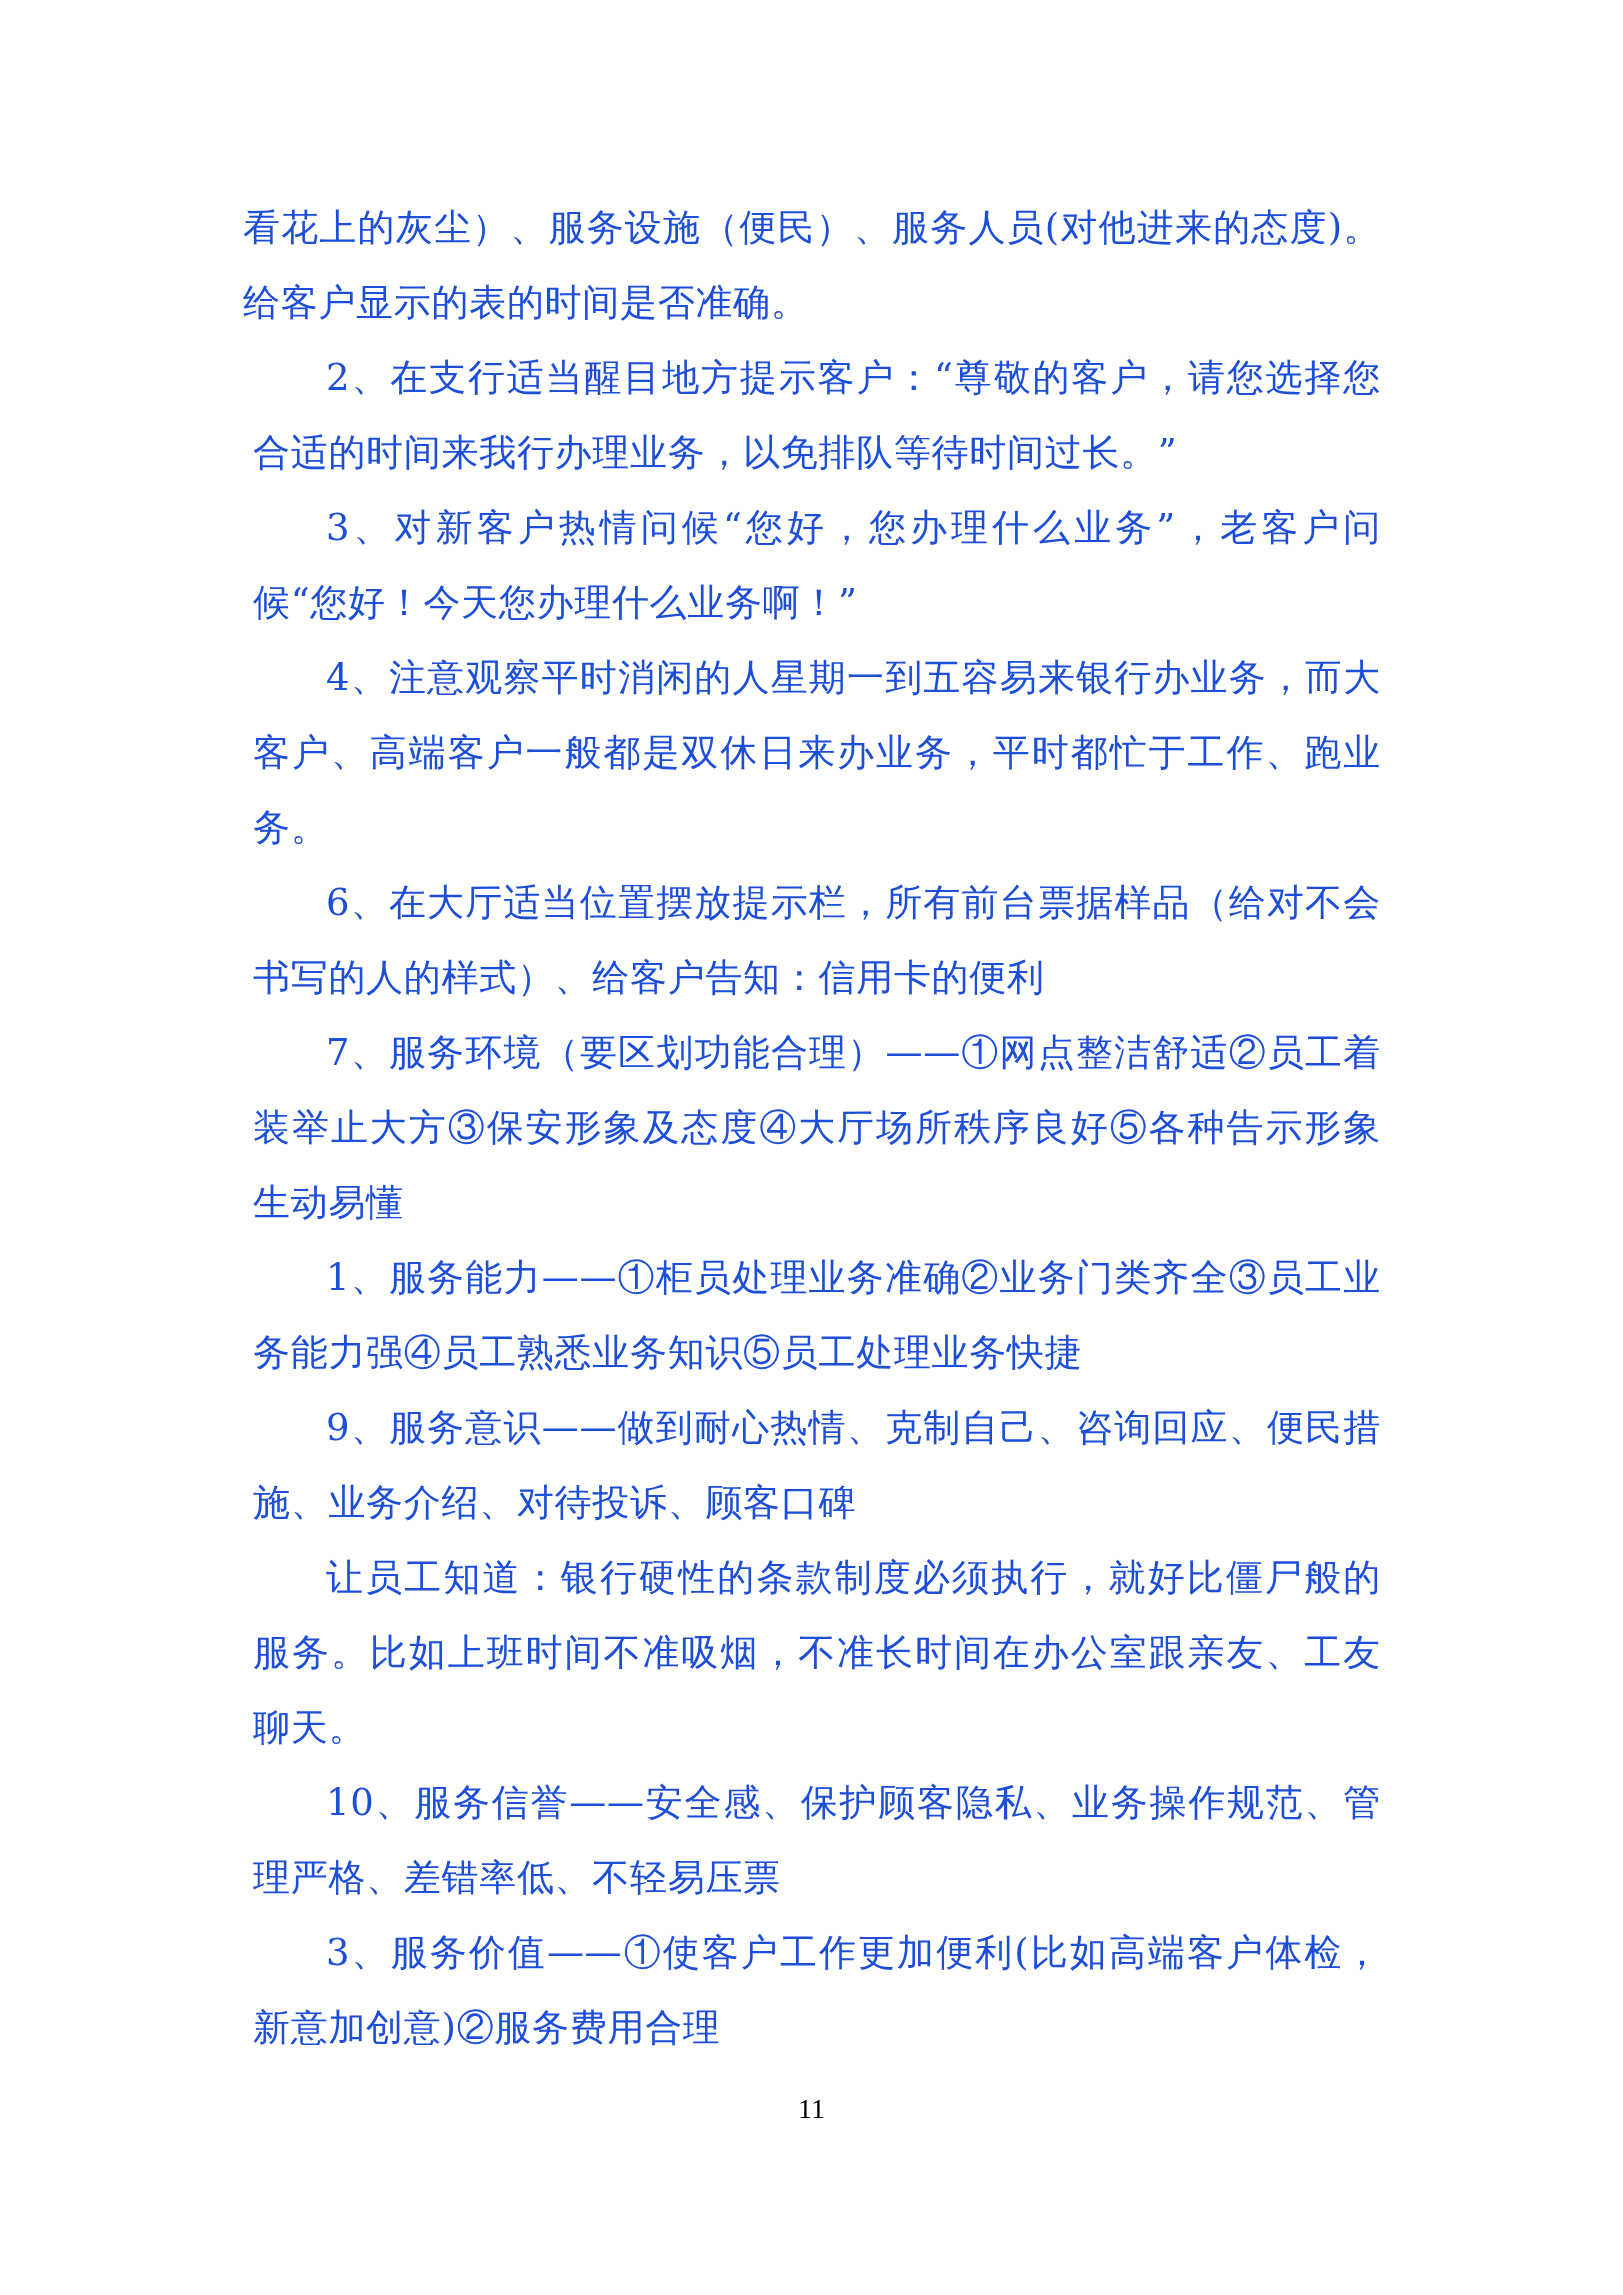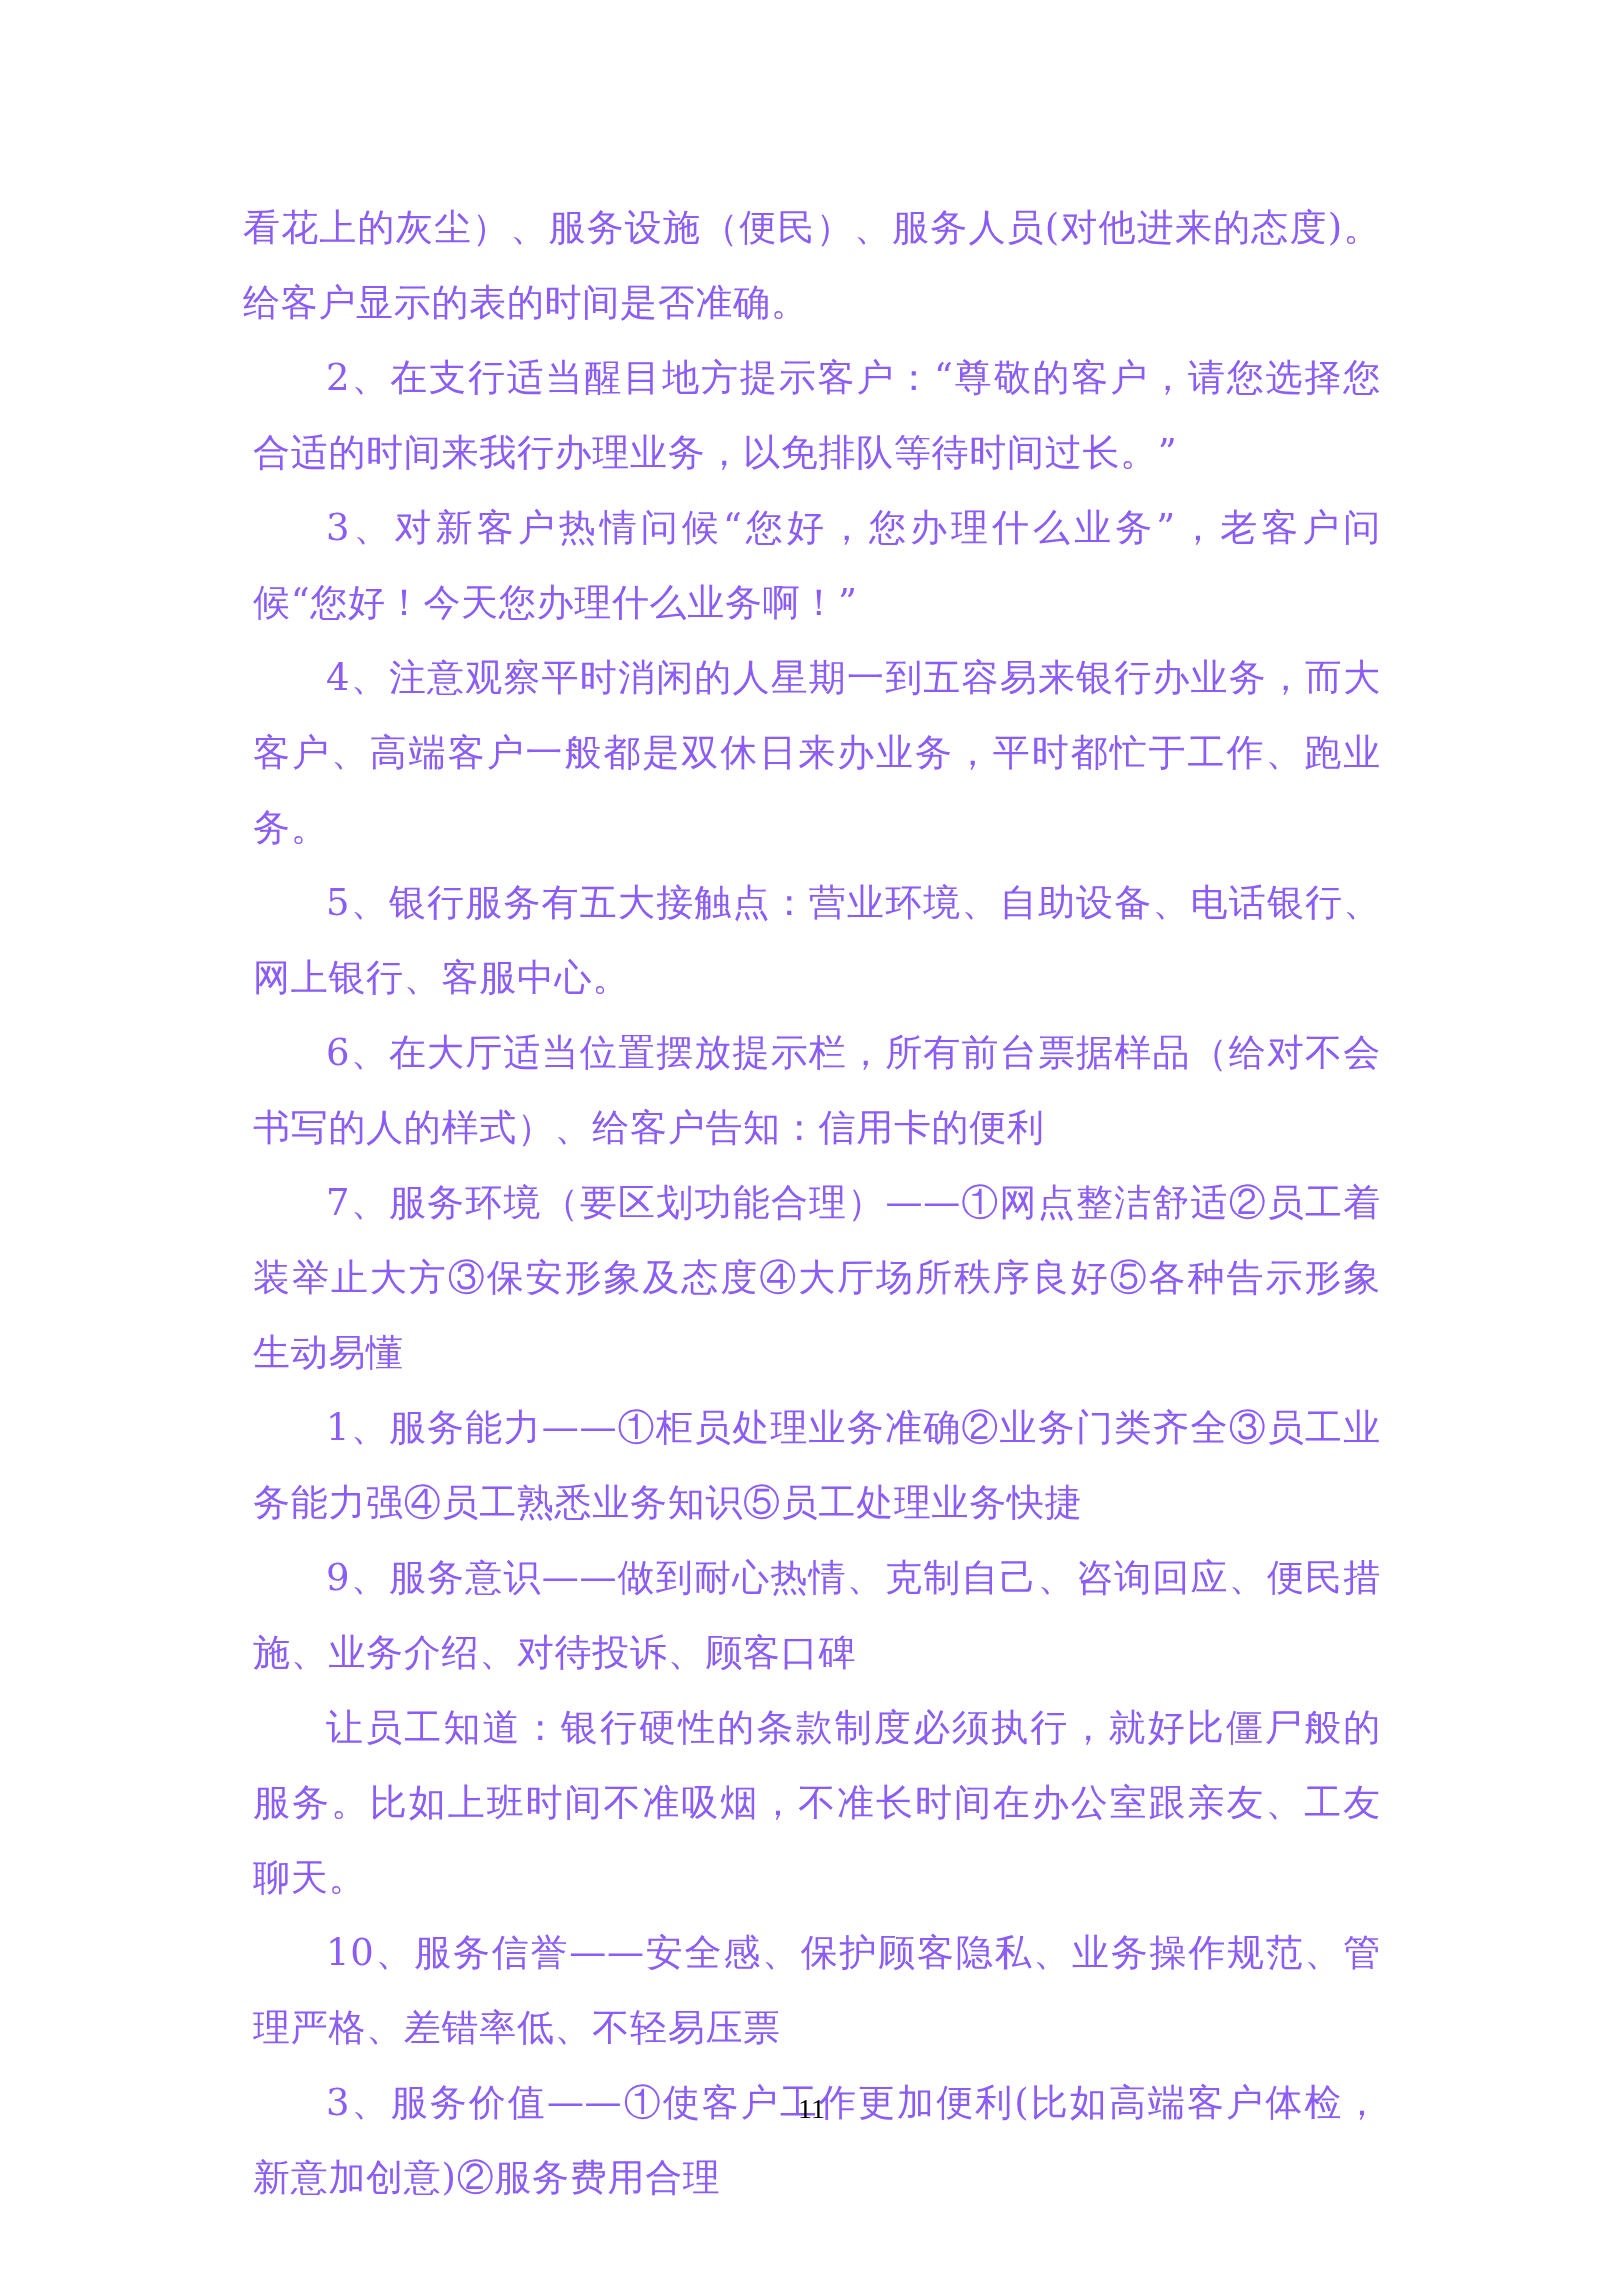--- a/index.html
+++ b/index.html
@@ -1,38 +1,37 @@
 <!DOCTYPE html>
 <html style="font-size:10.5px"><head>
 <meta charset="utf-8">
 <style>
   html, body { margin: 0; padding: 0; background: #ffffff; }
   body { width: 1623px; height: 2295px; position: relative; overflow: hidden; }
   .page {
     position: absolute; left: 243px; top: 190px; width: 1138px;
     font-family: "DejaVu Serif", "Liberation Serif", serif;
-    font-size: 37px; color: #8b5cf6;
+    font-size: 37px; color: #1d4ed8;
     line-height: 75px;
   }
   .para { margin: 0; text-align: justify; text-align-last: left; letter-spacing: 0.7px; }
   .para.indent { text-indent: 73px; margin-left: 10px; }
   .pnum {
     position: absolute; left: 0; top: 2093px; width: 1623px; text-align: center;
     font-family: "Liberation Serif", "DejaVu Serif", serif; font-size: 28px; color: #000;
   }
 </style>
 </head>
 <body>
 
 <div class="page">
   <p class="para">看花上的灰尘）、服务设施（便民）、服务人员(对他进来的态度)。给客户显示的表的时间是否准确。</p>
   <p class="para indent">2、在支行适当醒目地方提示客户：“尊敬的客户，请您选择您合适的时间来我行办理业务，以免排队等待时间过长。”</p>
   <p class="para indent">3、对新客户热情问候“您好，您办理什么业务”，老客户问候“您好！今天您办理什么业务啊！”</p>
   <p class="para indent">4、注意观察平时消闲的人星期一到五容易来银行办业务，而大客户、高端客户一般都是双休日来办业务，平时都忙于工作、跑业务。</p>
-  <p class="para indent">5、银行服务有五大接触点：营业环境、自助设备、电话银行、网上银行、客服中心。</p>
   <p class="para indent">6、在大厅适当位置摆放提示栏，所有前台票据样品（给对不会书写的人的样式）、给客户告知：信用卡的便利</p>
   <p class="para indent">7、服务环境（要区划功能合理）——①网点整洁舒适②员工着装举止大方③保安形象及态度④大厅场所秩序良好⑤各种告示形象生动易懂</p>
   <p class="para indent">1、服务能力——①柜员处理业务准确②业务门类齐全③员工业务能力强④员工熟悉业务知识⑤员工处理业务快捷</p>
   <p class="para indent">9、服务意识——做到耐心热情、克制自己、咨询回应、便民措施、业务介绍、对待投诉、顾客口碑</p>
   <p class="para indent">让员工知道：银行硬性的条款制度必须执行，就好比僵尸般的服务。比如上班时间不准吸烟，不准长时间在办公室跟亲友、工友聊天。</p>
   <p class="para indent">10、服务信誉——安全感、保护顾客隐私、业务操作规范、管理严格、差错率低、不轻易压票</p>
   <p class="para indent">3、服务价值——①使客户工作更加便利(比如高端客户体检，新意加创意)②服务费用合理</p>
 </div>
 
 <div class="pnum">11</div>

